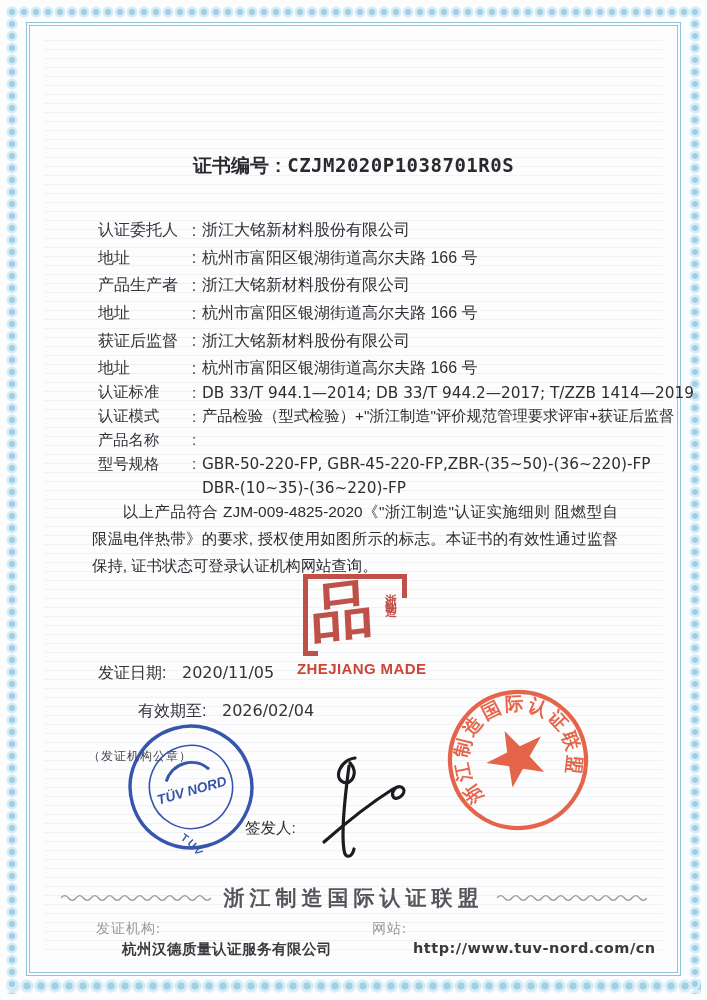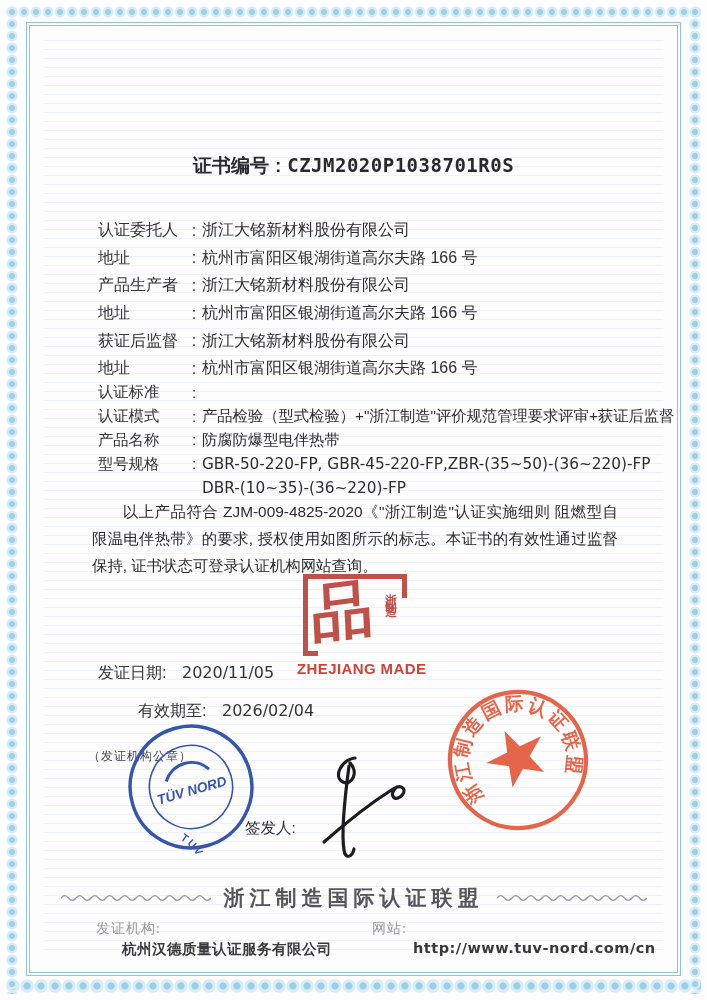--- a/index.html
+++ b/index.html
@@ -171,30 +171,30 @@
         <span class="lbl">地址</span>
         <span class="cl">:</span>
         <span class="val">杭州市富阳区银湖街道高尔夫路 166 号</span>
       </div>
     </div>
 
     <div class="rows secB">
       <div class="row">
         <span class="lbl">认证标准</span>
         <span class="cl">:</span>
+        <span class="val latin">DB 33/T 944.1—2014; DB 33/T 944.2—2017; T/ZZB 1414—2019</span>
       </div>
       <div class="row">
         <span class="lbl">认证模式</span>
         <span class="cl">:</span>
         <span class="val">产品检验（型式检验）+"浙江制造"评价规范管理要求评审+获证后监督</span>
       </div>
       <div class="row">
         <span class="lbl">产品名称</span>
         <span class="cl">:</span>
-        <span class="val">防腐防爆型电伴热带</span>
       </div>
       <div class="row">
         <span class="lbl">型号规格</span>
         <span class="cl">:</span>
         <span class="val latin">GBR-50-220-FP, GBR-45-220-FP,ZBR-(35~50)-(36~220)-FP</span>
       </div>
       <div class="row cont">
         <span class="val latin">DBR-(10~35)-(36~220)-FP</span>
       </div>
     </div>

